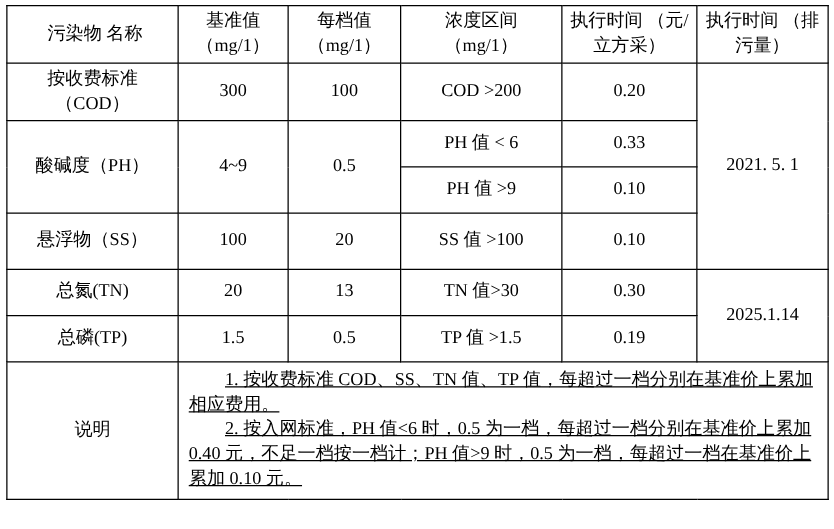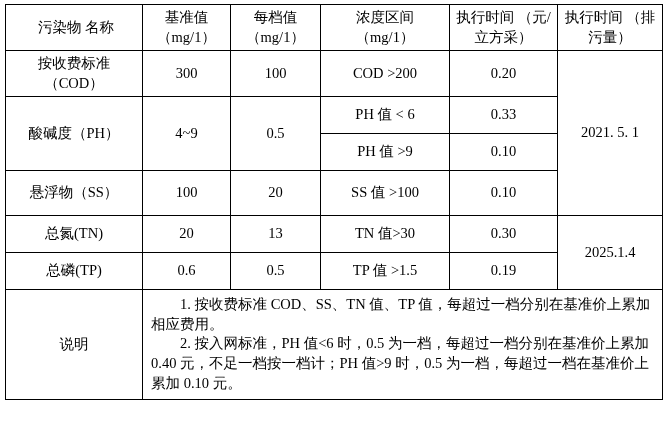--- a/index.html
+++ b/index.html
@@ -62,20 +62,21 @@
   }
   .note-body {
     text-align: left !important;
     font-size: 14.5px;
     line-height: 1.55;
     padding: 5px 8px 6px 8px !important;
   }
   .note-body p {
     margin: 0;
     text-indent: 2em;
+    text-decoration: underline;
   }
 </style>
 </head>
 <body>
 
 <div class="sheet">
   <table class="fee">
     <colgroup>
       <col class="c1">
         <col class="c2">
@@ -143,26 +144,26 @@
         <td>SS 值 &gt;100</td>
         <td>0.10</td>
       </tr>
 
       <tr class="row-mid">
         <td>总氮(TN)</td>
         <td>20</td>
         <td>13</td>
         <td>TN 值&gt;30</td>
         <td>0.30</td>
-        <td rowspan="2">2025.1.4</td>
+        <td rowspan="2">2025.1.14</td>
       </tr>
 
       <tr class="row-mid">
         <td>总磷(TP)</td>
-        <td>0.6</td>
+        <td>1.5</td>
         <td>0.5</td>
         <td>TP 值 &gt;1.5</td>
         <td>0.19</td>
       </tr>
 
       <tr>
         <td class="note-label">说明</td>
         <td class="note-body" colspan="5">
           <p>1. 按收费标准 COD、SS、TN 值、TP 值，每超过一档分别在基准价上累加相应费用。</p>
           <p>2. 按入网标准，PH 值&lt;6 时，0.5 为一档，每超过一档分别在基准价上累加 0.40 元，不足一档按一档计；PH 值&gt;9 时，0.5 为一档，每超过一档在基准价上累加 0.10 元。</p>

